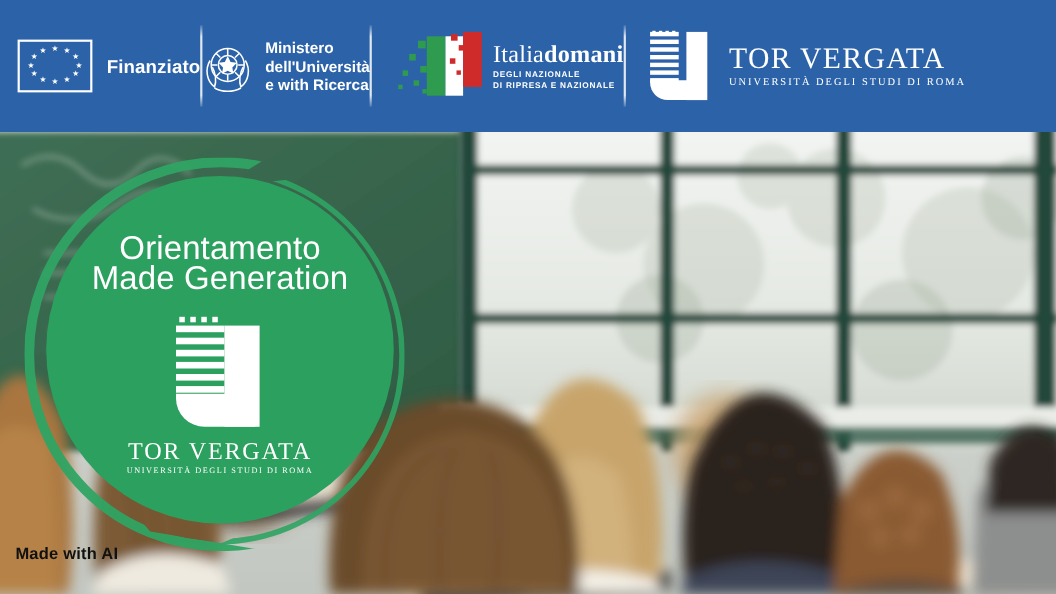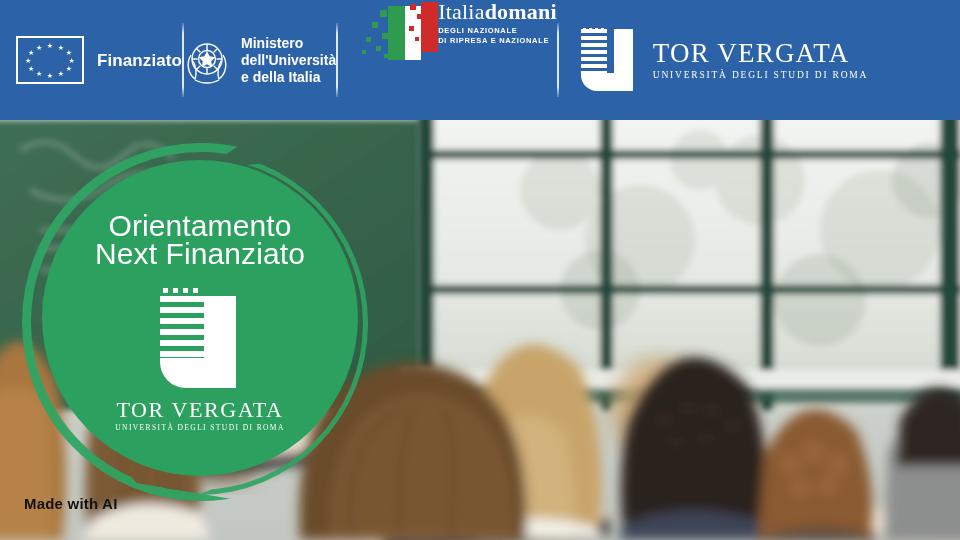--- a/index.html
+++ b/index.html
@@ -68,21 +68,21 @@
   .eu-text .l2 {
     font-size: 11.5px; font-weight: normal; line-height: 17px; margin-top: 2px;
   }
 
   
   .min-block { display:flex; align-items:center; gap: 11px; }
   .min-emblem { width: 46px; height: 54px; flex:none; }
   .min-text { color:#ffffff; font-size: 14px; font-weight: bold; line-height: 17px; }
 
   
-  .ita-block { display:flex; align-items:flex-start; padding-left: 24px; }
+  .ita-block { display:flex; align-items:center; gap: 10px; padding-left: 24px; }
   .ita-mark { position: relative; width: 76px; height: 66px; flex:none; }
   .ita-mark .px { position:absolute; background:#2E9B4E; }
   .ita-mark .band { position:absolute; top:6px; height:54px; }
   .ita-text { color: #ffffff; }
   .ita-text .ttl { font-size: 22px; line-height: 23px; font-family: "Liberation Serif", serif; letter-spacing: .2px; }
   .ita-text .ttl b { font-weight: bold; }
   .ita-text .ttl i { font-style: normal; font-weight: normal; }
   .ita-text .sub { font-size: 7.5px; line-height: 10px; letter-spacing: .7px; margin-top: 3px; font-weight: bold; }
 
   
@@ -172,21 +172,21 @@
     font-family:"Liberation Serif", serif;
     font-size: 7.5px;
     line-height: 10px;
     letter-spacing: 1.4px;
     margin-top: 1px;
   }
 
   
   .watermark {
     position: absolute;
-    left: 24px; bottom: 28px;
+    left: 14px; bottom: 28px;
     color: #111111;
     font-size: 15px;
     font-weight: bold;
     letter-spacing: .2px;
   }
 </style>
 </head>
 <body>
 
 <div id="stage">
@@ -225,21 +225,21 @@
                    M33.6 15.4 L29.7 19.3 M16.3 32.7 L12.4 36.6"></path>
           <path d="M7 22 C2 30 4 41 11 46 C13 41 12 33 9 28"></path>
           <path d="M39 22 C44 30 42 41 35 46 C33 41 34 33 37 28"></path>
           <path d="M11 47 C18 51 28 51 35 47"></path>
         </g>
         <path d="M23 18 l2.6 5.3 5.8.85 -4.2 4.1 1 5.8 -5.2-2.7 -5.2 2.7 1-5.8 -4.2-4.1 5.8-.85z" fill="#ffffff"></path>
       </svg>
       <div class="min-text">
         <div>Ministero</div>
         <div>dell'Università</div>
-        <div>e della Italia</div>
+        <div>e with Ricerca</div>
       </div>
     </div>
 
     <div class="divider"></div>
 
     <div class="logo-slot ita-block">
       <div class="ita-mark">
         <div class="band" style="left:26px; width:17px; background:#2E9B4E;"></div>
         <div class="band" style="left:43px; width:16px; background:#ffffff;"></div>
         <div class="band" style="left:59px; width:17px; background:#D02B2B; top:2px; height:50px;"></div>
@@ -424,21 +424,21 @@
       </g>
     </svg>
   </div>
 
   <div class="badge-wrap">
     <div class="badge-ring"></div>
     <div class="badge-ring2"></div>
     <div class="badge">
       <div class="badge-title">
         <div>Orientamento</div>
-        <div>Next Finanziato</div>
+        <div>Made Generation</div>
       </div>
       <div class="badge-logo">
         <div class="dots">
             <i></i>
             <i></i>
             <i></i>
             <i></i>
           </div>
         <div class="stripes">
             <i></i>

